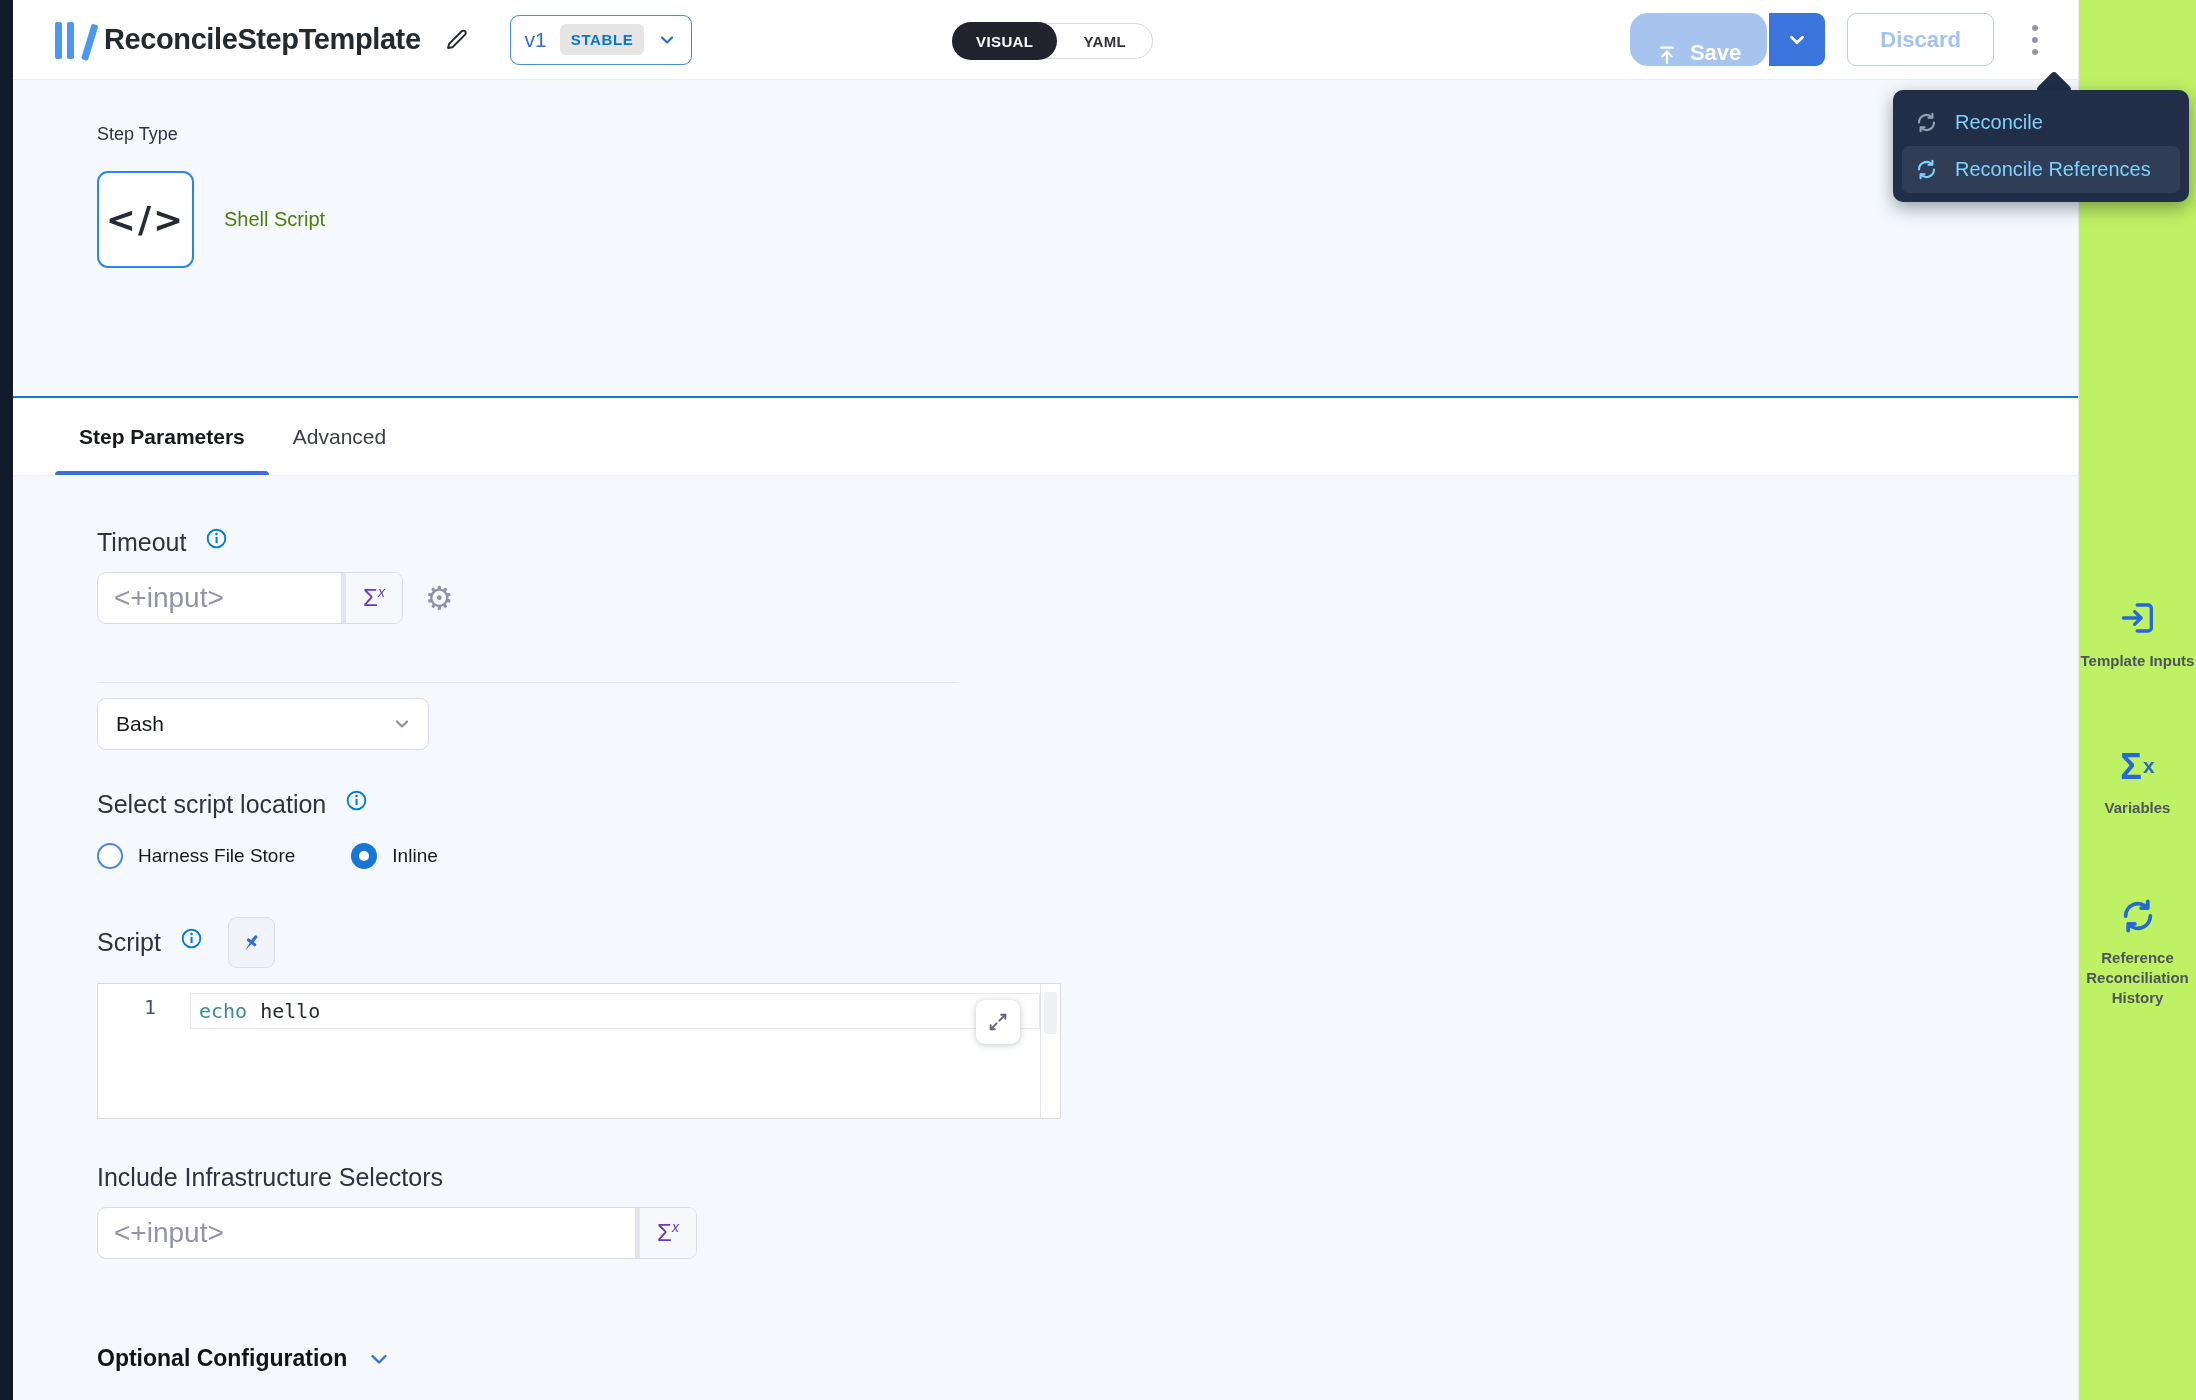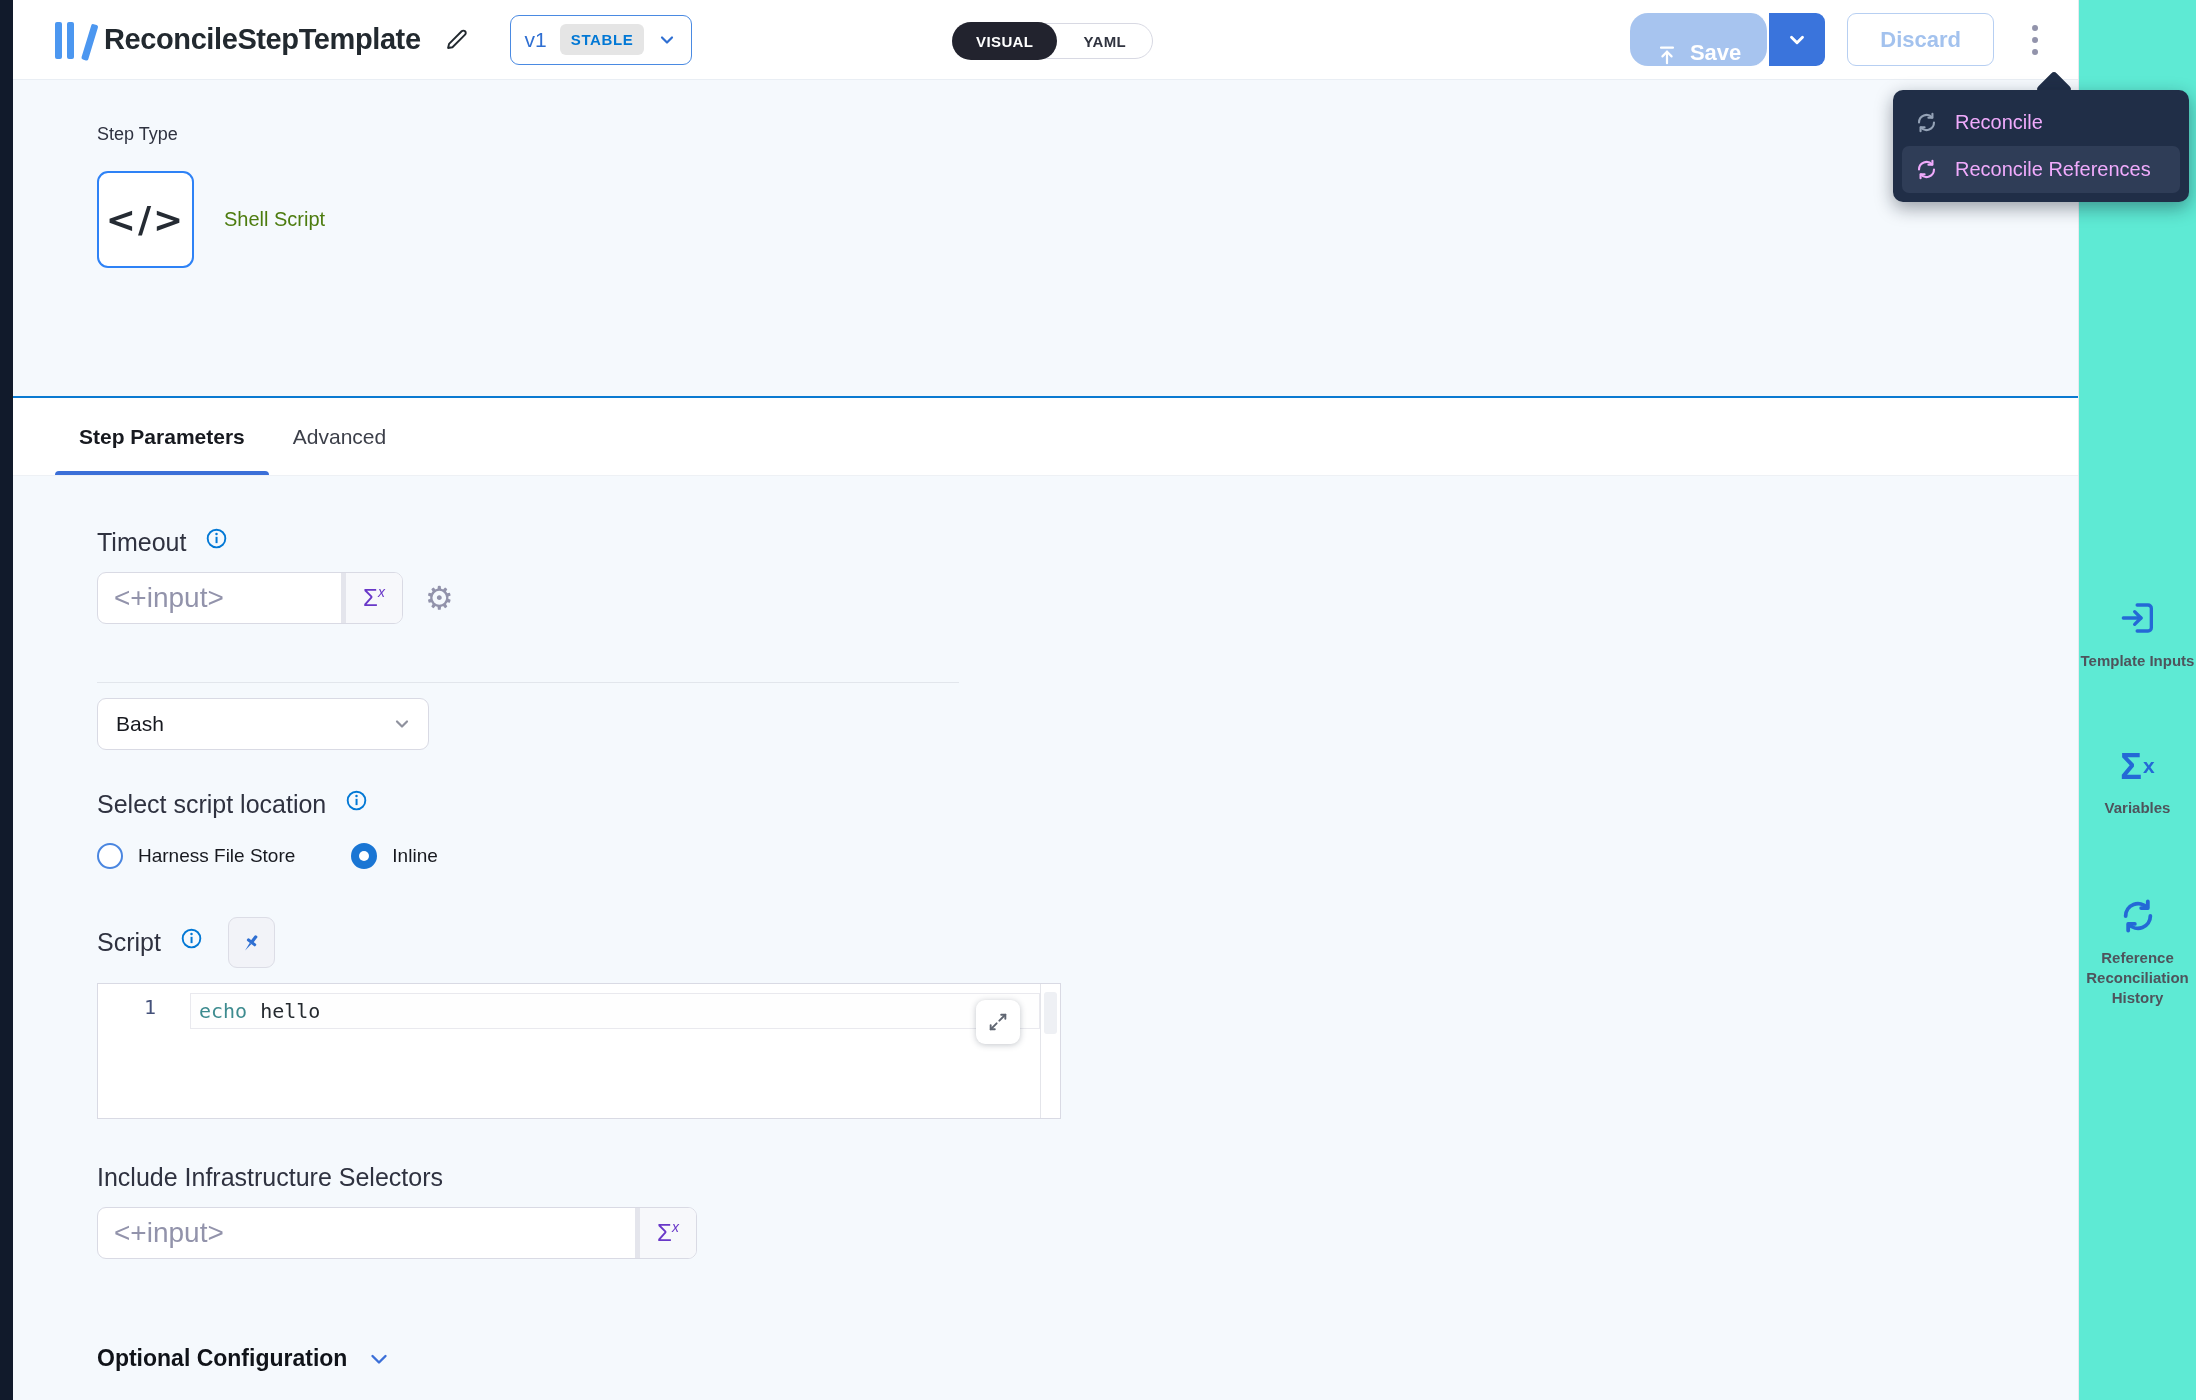--- a/index.html
+++ b/index.html
@@ -2,21 +2,21 @@
 <html><head>
 <meta charset="utf-8">
 <style>
   * { margin:0; padding:0; box-sizing:border-box; }
   html,body { width:2196px; height:1400px; overflow:hidden; }
   body { font-family:"Liberation Sans", sans-serif; display:flex; position:relative; background:#f5f9fd; }
 
   
   .left-strip { width:13px; background:#111a2b; flex:none; }
   .main { flex:1; display:flex; flex-direction:column; min-width:0; }
-  .right-rail { width:118px; flex:none; background:#5eead4; border-left:1px solid #e6e9ee;
+  .right-rail { width:118px; flex:none; background:#bef264; border-left:1px solid #e6e9ee;
                 display:flex; flex-direction:column; align-items:center; padding-top:598px; gap:78px; }
 
   
   .header { height:80px; background:#fff; border-bottom:1px solid #e9eef4; display:flex; align-items:center;
             padding:0 24px 0 42px; position:relative; flex:none; }
   .logo { display:flex; align-items:flex-end; gap:5px; height:38px; }
   .logo .bar { width:7px; height:37px; background:#4c97f0; border-radius:2px; }
   .logo .bar.slant { transform:rotate(17deg); transform-origin:bottom left; margin-left:2px; }
   .doc-title { font-size:29px; font-weight:700; color:#22292f; margin-left:16px; letter-spacing:-0.4px; }
   .edit-btn { margin-left:22px; display:flex; align-items:center; cursor:pointer; }
@@ -118,21 +118,21 @@
   .sigma-icon { color:#2469d6; font-weight:700; display:flex; align-items:flex-start; line-height:1; }
   .sigma-icon .s { font-size:36px; }
   .sigma-icon .x { font-size:21px; margin-top:6px; margin-left:1px; }
 
   
   .menu-caret { position:absolute; left:2041px; top:76px; width:26px; height:26px; background:#202e47;
                 transform:rotate(45deg); border-radius:4px; z-index:9; }
   .context-menu { position:absolute; left:1893px; top:90px; width:296px; background:#202e47; border-radius:10px;
                   padding:9px; z-index:10; box-shadow:0 6px 18px rgba(13,22,38,.4); }
   .menu-item { display:flex; align-items:center; gap:17px; height:47px; padding:0 13px; border-radius:7px;
-               color:#f0abfc; font-size:20px; cursor:pointer; }
+               color:#7dd3fc; font-size:20px; cursor:pointer; }
   .menu-item.hover { background:#2f3d57; }
   .menu-item .mi-ic { display:flex; }
   .mi-muted { color:#94a2b6; }
 </style>
 </head>
 <body>
 
 <div class="left-strip"></div>
 
 <div class="main">

